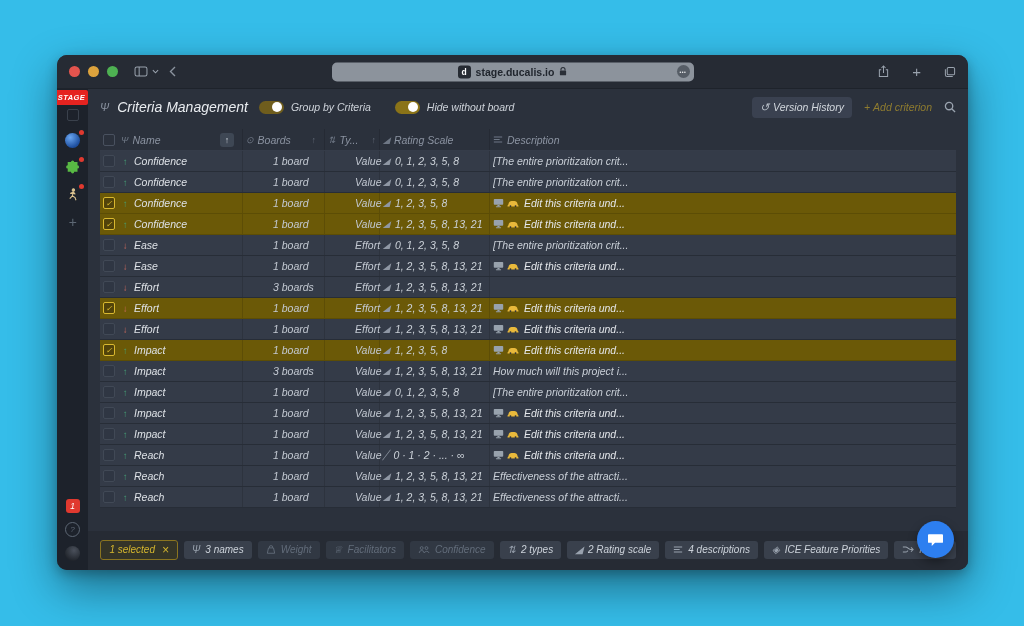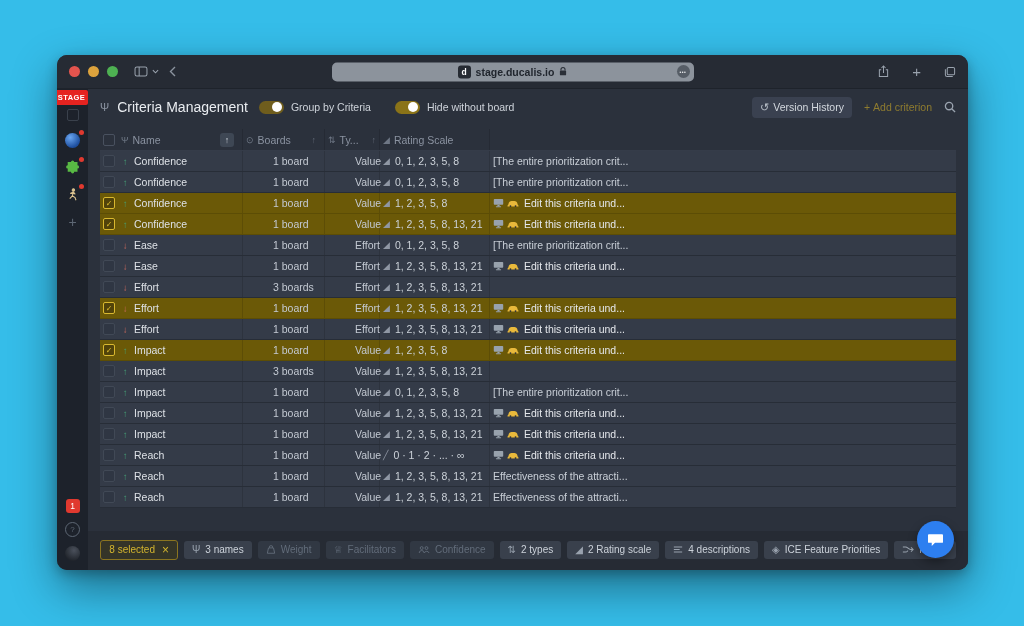--- a/index.html
+++ b/index.html
@@ -38,21 +38,21 @@
     display:flex;align-items:center;justify-content:center;font-size:8.5px;font-weight:bold;
   }
   .url-dots{
     position:absolute;right:4px;top:50%;transform:translateY(-50%);
     width:13px;height:13px;border-radius:50%;background:#565d66;color:#e8eaec;
     display:flex;align-items:center;justify-content:center;font-size:5px;letter-spacing:.5px;
   }
   .tb-right{margin-left:auto;display:flex;align-items:center;gap:13px;color:#9aa3ae;}
   .tb-right .plus{font-size:15px;line-height:1;}
   
-  .app{display:flex;height:482px;}
+  .app{display:flex;height:482px;font-style:italic;}
   .side{
     width:31px;background:#1d222b;display:flex;flex-direction:column;align-items:center;
     flex-shrink:0;
   }
   .stage-badge{
     width:33px;margin-left:-2px;background:#e52320;color:#fff;font-size:7.5px;font-weight:bold;
     letter-spacing:.4px;text-align:center;padding:3px 0;border-radius:2px;margin-top:1px;
   }
   .side-sq{width:10px;height:10px;border:1.5px solid #3a414c;border-radius:2px;margin-top:4px;}
   .side-item{position:relative;margin-top:11px;width:16px;height:16px;display:flex;align-items:center;justify-content:center;}
@@ -289,20 +289,28 @@
           </div>
           <div class="th cdiv">
             <span class="colic">⇅</span>
             <span>Ty...</span>
             <span class="dim-arrow" style="margin-right:3px;">↑</span>
           </div>
           <div class="th cdiv">
             <span class="colic">◢</span>
             <span>Rating Scale</span>
           </div>
+          <div class="th">
+            <span class="colic" style="display:flex;">
+                <svg viewBox="0 0 12 10" width="10" height="9">
+                  <path d="M1,2 h10 M1,5 h7 M1,8 h10" stroke="currentColor" stroke-width="1.4" fill="none"></path>
+                </svg>
+              </span>
+            <span>Description</span>
+          </div>
         </div>
         <div>
             <div class="tgrid row">
     <div class="cell c-check">
                 <span class="cb"></span>
               </div>
     <div class="cell cdiv">
       <span class="dir up">↑</span>
       <span class="nm">Confidence</span>
     </div>
@@ -637,20 +645,24 @@
     <div class="cell cdiv">
                 <span class="bd">3 boards</span>
               </div>
     <div class="cell cdiv">
                 <span class="tp">Value</span>
               </div>
     <div class="cell cdiv">
       <span class="scale-ic">◢</span>
       <span class="sv">1, 2, 3, 5, 8, 13, 21</span>
     </div>
+    <div class="cell">
+
+      <span class="dv">How much will this project i...</span>
+    </div>
   </div>
             <div class="tgrid row">
     <div class="cell c-check">
                 <span class="cb"></span>
               </div>
     <div class="cell cdiv">
       <span class="dir up">↑</span>
       <span class="nm">Impact</span>
     </div>
     <div class="cell cdiv">
@@ -833,21 +845,21 @@
 
       <span class="dv">Effectiveness of the attracti...</span>
     </div>
   </div>
           </div>
       </div>
 
       <div class="footer">
           <span class="chip accent">
 
-    <span class="clabel">8 selected</span>
+    <span class="clabel">1 selected</span>
     <span class="close">×</span>
   </span>
           <span class="chip active">
     <span class="cic">Ψ</span>
     <span class="clabel">3 names</span>
 
   </span>
           <span class="chip dim">
     <span class="cic">
               <svg viewBox="0 0 12 13" width="10" height="11">

